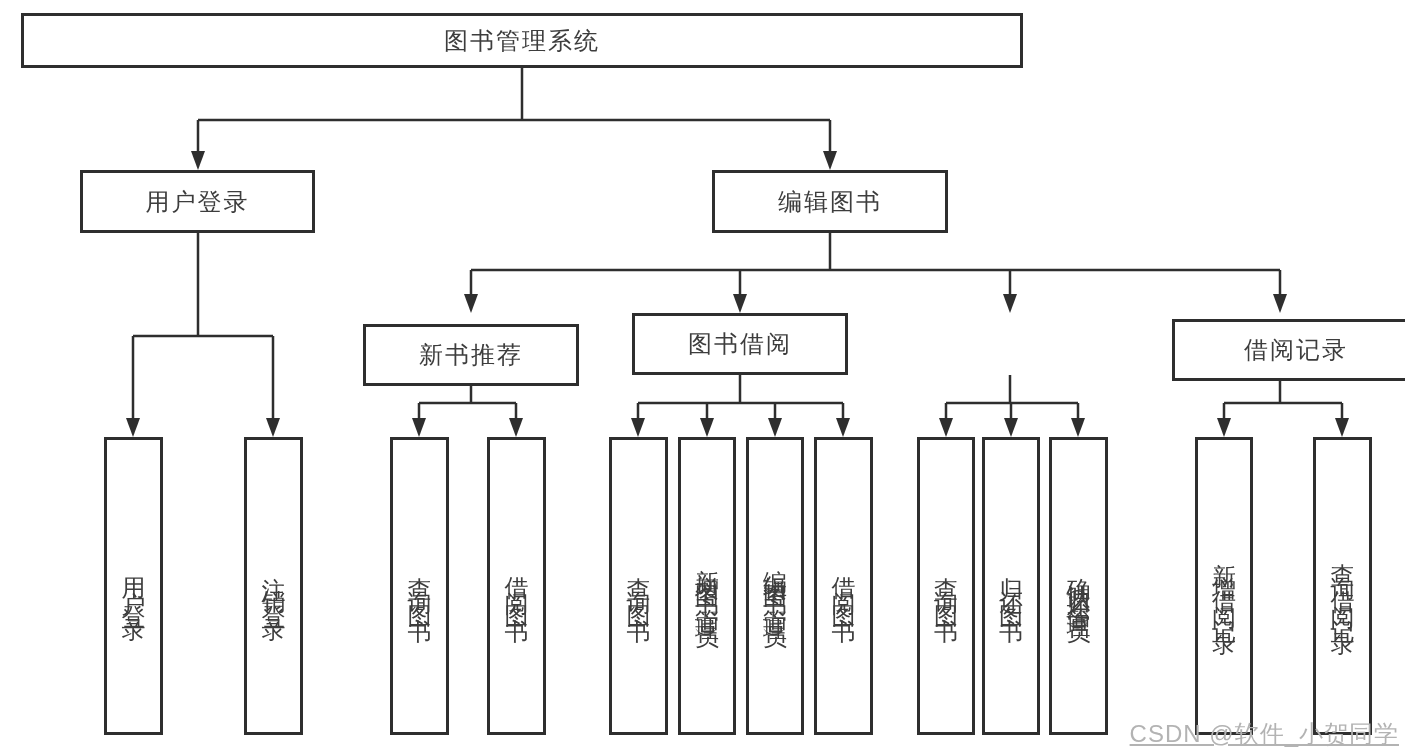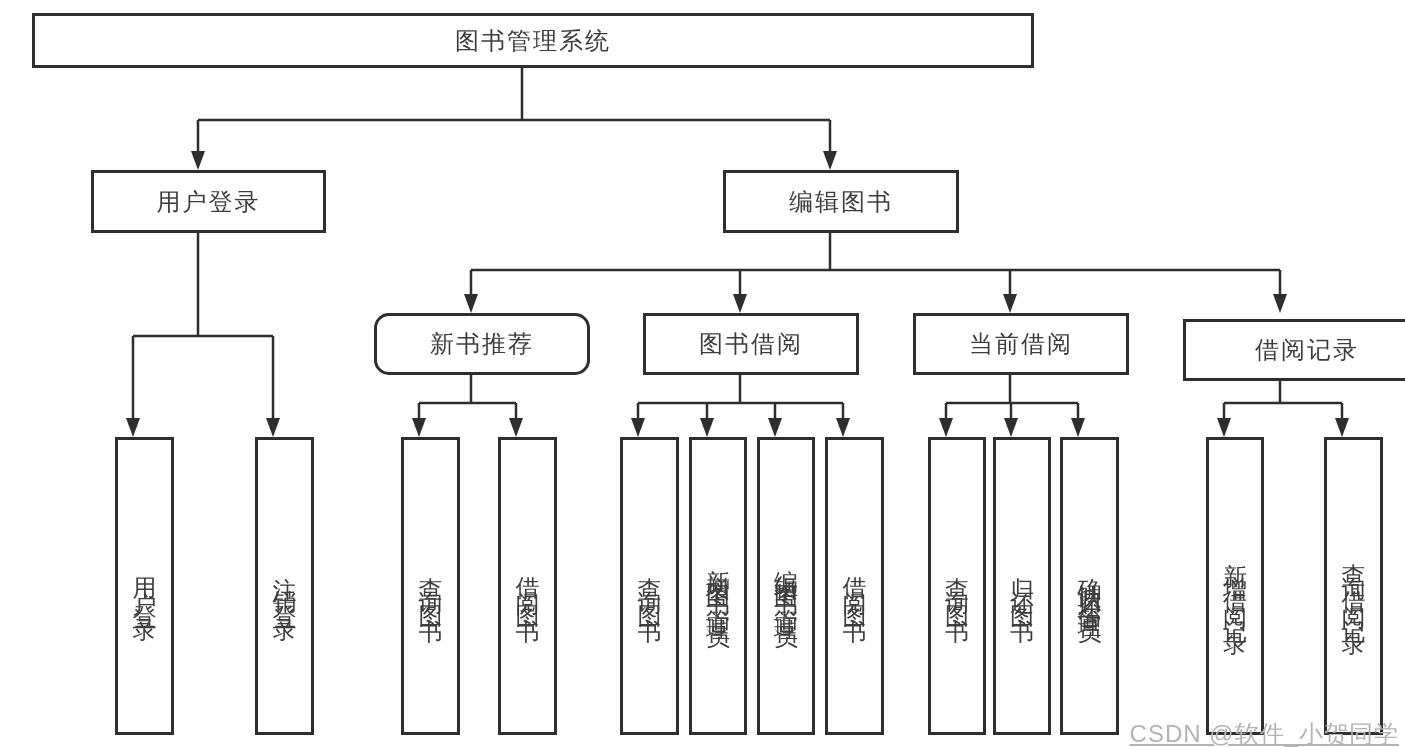--- a/index.html
+++ b/index.html
@@ -14,21 +14,20 @@
   .node{
     position:absolute;
     background:#ffffff;
     border:3px solid #2e2e2e;
     box-sizing:border-box;
     display:flex;
     align-items:center;
     justify-content:center;
     color:#3d3d3d;
     z-index:2;
-    margin-left:11px;
   }
   .hnode{font-size:24px;letter-spacing:2px;white-space:nowrap;}
   .vnode span{
     writing-mode:vertical-rl;
     text-orientation:mixed;
     font-size:24px;
     letter-spacing:14px;
     white-space:nowrap;
     color:#3d3d3d;
   }
@@ -89,23 +88,22 @@
       <polygon points="1217,418 1231,418 1224,437"></polygon>
       <polygon points="1335,418 1349,418 1342,437"></polygon>
     </g>
   </svg>
 
   <div class="node hnode" style="left:21px;top:13px;width:1002px;height:55px;">图书管理系统</div>
 
   <div class="node hnode" style="left:80px;top:170px;width:235px;height:63px;">用户登录</div>
   <div class="node hnode" style="left:712px;top:170px;width:236px;height:63px;">编辑图书</div>
 
-  <div class="node hnode" style="left:363px;top:313px;width:216px;height:62px;border-radius:15px;">新书推荐</div>
+  <div class="node hnode" style="left:363px;top:324px;width:216px;height:62px;">新书推荐</div>
   <div class="node hnode" style="left:632px;top:313px;width:216px;height:62px;text-align:center;">图书借阅</div>
-  <div class="node hnode" style="left:902px;top:313px;width:216px;height:62px;">当前借阅</div>
   <div class="node hnode" style="left:1172px;top:319px;width:248px;height:62px;">借阅记录</div>
 
   <div class="node vnode" style="left:104px;top:437px;width:59px;height:298px;">
     <span>用户登录</span>
   </div>
   <div class="node vnode" style="left:244px;top:437px;width:59px;height:298px;">
     <span>注销登录</span>
   </div>
 
   <div class="node vnode" style="left:390px;top:437px;width:59px;height:298px;">

